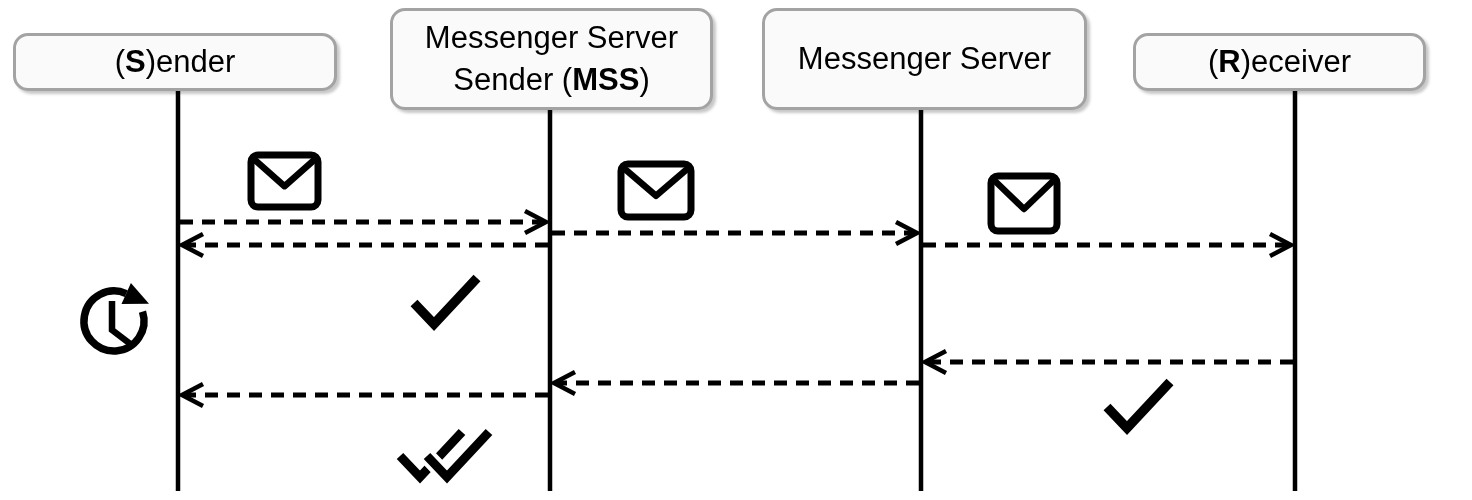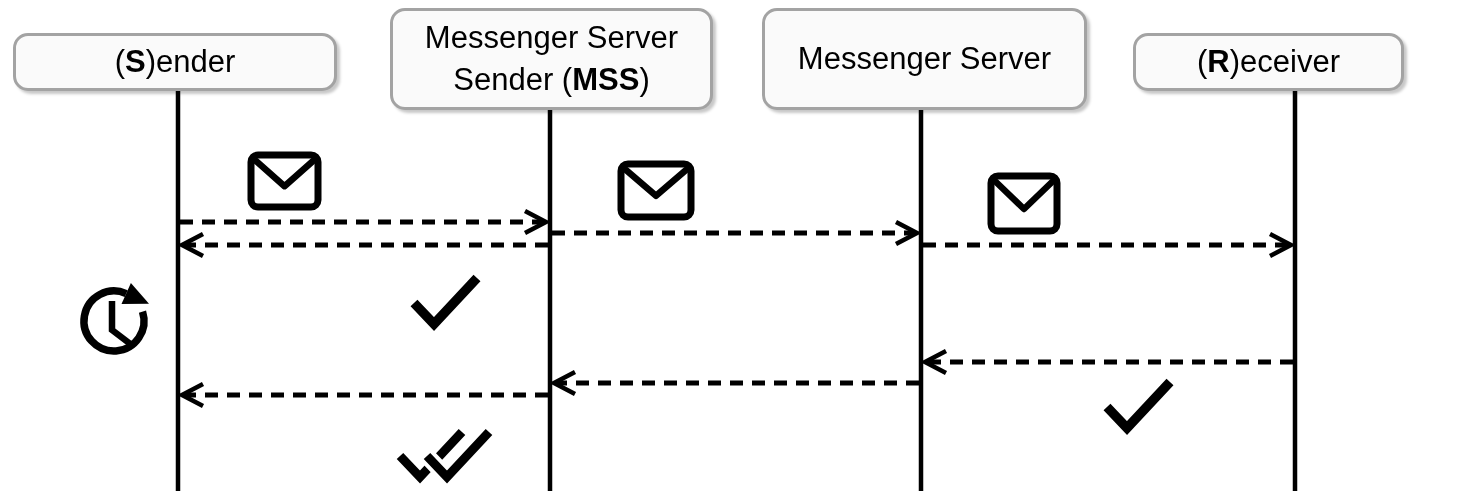--- a/index.html
+++ b/index.html
@@ -109,16 +109,16 @@
 
   <div class="actor-box" style="left: 390px; top: 8px; width: 323px; height: 102px;">
     <div class="actor-line"><span>Messenger Server</span></div>
     <div class="actor-line"><span>Sender (</span><b>MSS</b><span>)</span></div>
   </div>
 
   <div class="actor-box" style="left: 762px; top: 8px; width: 325px; height: 102px;">
     <div class="actor-line"><span>Messenger Server</span></div>
   </div>
 
-  <div class="actor-box" style="left: 1133px; top: 33px; width: 271px; height: 58px;">
+  <div class="actor-box" style="left: 1133px; top: 33px; width: 293px; height: 58px;">
     <div class="actor-line"><span>(</span><b>R</b><span>)eceiver</span></div>
   </div>
 </div>
 
 </body></html>

